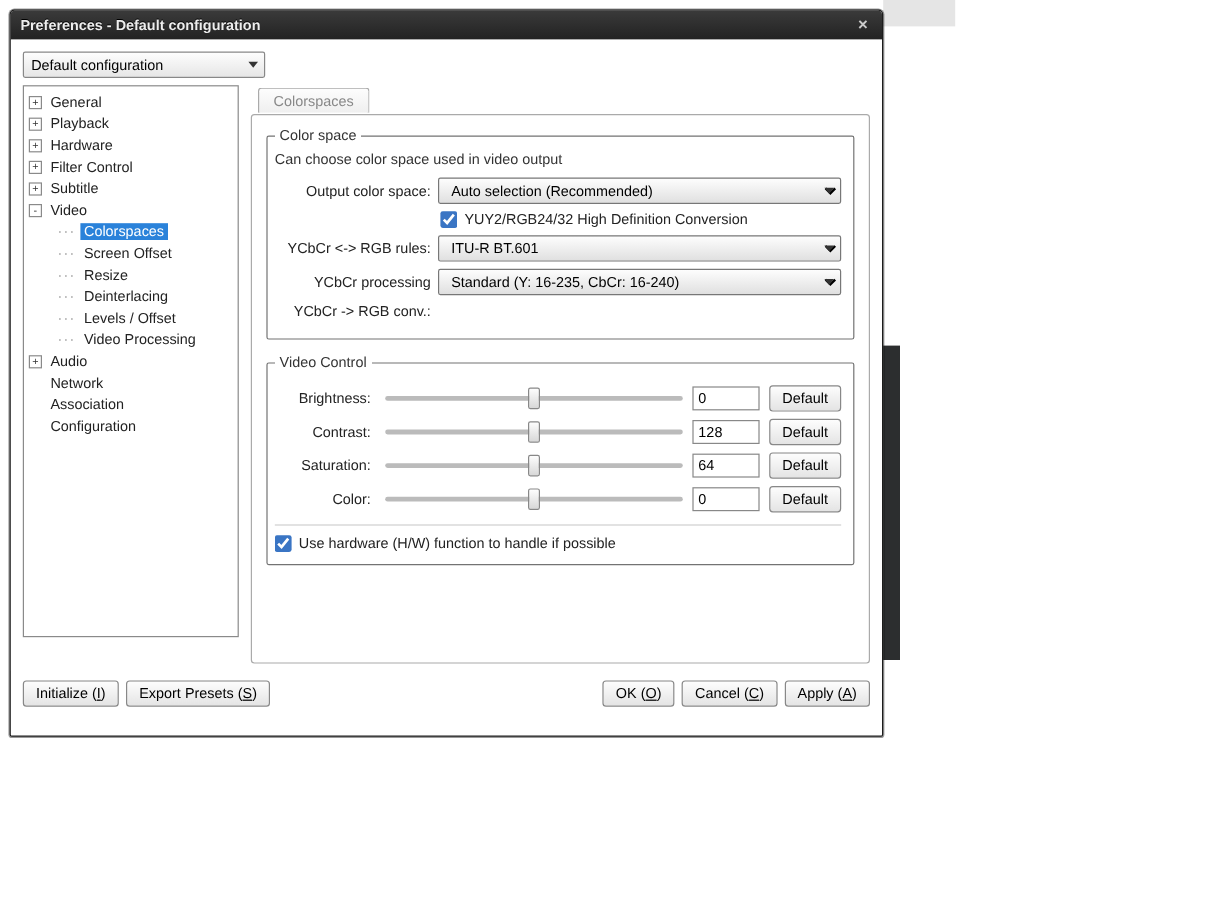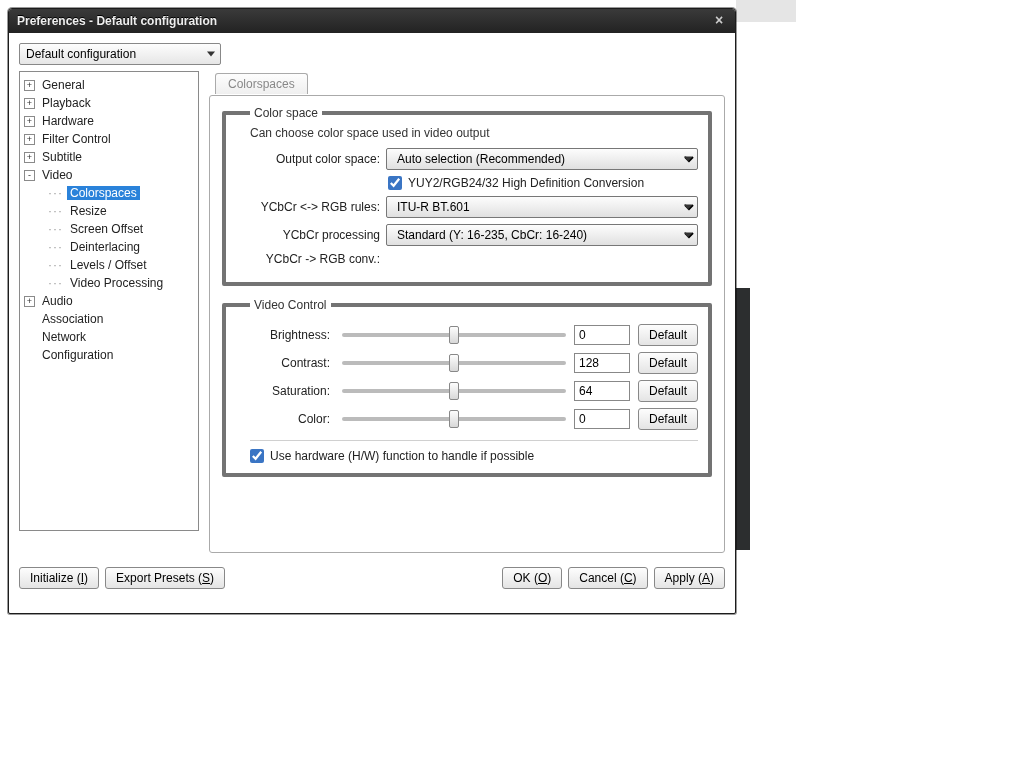--- a/index.html
+++ b/index.html
@@ -159,24 +159,24 @@
     border:1px solid #aaa;
     border-radius:3px;
     padding: 10px 12px 12px 12px;
     position:relative;
     flex:1;
     min-height: 434px;
     background:#fff;
   }
 
   fieldset.group {
-    border:4px solid #737373;
+    border:1px solid #737373;
     border-radius:2px;
     margin: 0 0 12px 0;
-    padding: 6px 10px 10px 24px;
+    padding: 6px 10px 10px 6px;
   }
   fieldset.group > legend {
     padding: 0 4px;
     color:#333;
     font-size:12px;
   }
   .hint {
     color:#333;
     margin: 0 0 8px 0;
   }
@@ -358,26 +358,26 @@
                   <span class="label">Video</span>
                 </div>
                 <ul>
                   <li class="child">
                     <div class="row">
                       <span class="label selected">Colorspaces</span>
                     </div>
                   </li>
                   <li class="child">
                     <div class="row">
-                      <span class="label">Resize</span>
+                      <span class="label">Screen Offset</span>
                     </div>
                   </li>
                   <li class="child">
                     <div class="row">
-                      <span class="label">Screen Offset</span>
+                      <span class="label">Resize</span>
                     </div>
                   </li>
                   <li class="child">
                     <div class="row">
                       <span class="label">Deinterlacing</span>
                     </div>
                   </li>
                   <li class="child">
                     <div class="row">
                       <span class="label">Levels / Offset</span>
@@ -392,27 +392,27 @@
               </li>
               <li>
                 <div class="row">
                   <span class="toggle">+</span>
                   <span class="label">Audio</span>
                 </div>
               </li>
               <li>
                 <div class="row">
                   <span class="toggle empty"></span>
+                  <span class="label">Network</span>
+                </div>
+              </li>
+              <li>
+                <div class="row">
+                  <span class="toggle empty"></span>
                   <span class="label">Association</span>
-                </div>
-              </li>
-              <li>
-                <div class="row">
-                  <span class="toggle empty"></span>
-                  <span class="label">Network</span>
                 </div>
               </li>
               <li>
                 <div class="row">
                   <span class="toggle empty"></span>
                   <span class="label">Configuration</span>
                 </div>
               </li>
             </ul>
           </div>

